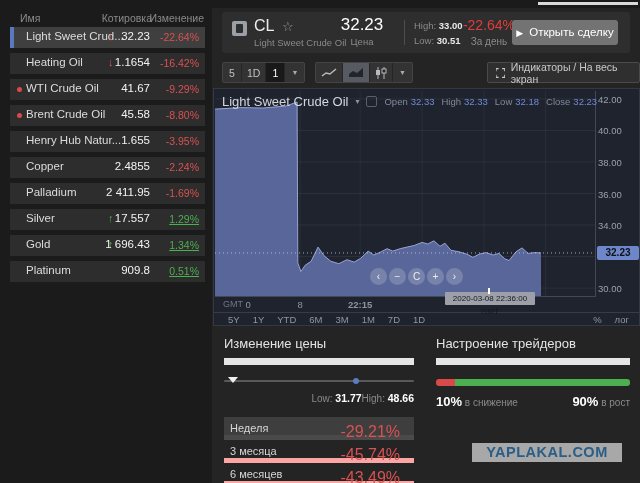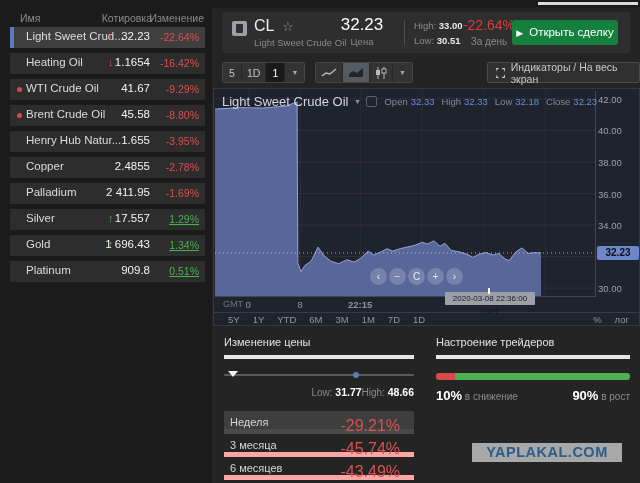--- a/index.html
+++ b/index.html
@@ -37,21 +37,21 @@
   #sym-name { position:absolute; left:32px; top:25px; font-size:9.5px; color:#8a8a8a; }
   #sym-price-wrap { position:absolute; left:108px; top:3px; width:64px; text-align:center; }
   #sym-price { font-size:17px; color:#fdfdfd; }
   #sym-price-label { font-size:9.5px; color:#8a8a8a; margin-top:1px; }
   #sym-divider { position:absolute; left:182px; top:8px; width:1px; height:25px; background:#4a4f57; }
   #hl-block { position:absolute; left:192px; top:6px; font-size:9.5px; color:#8a8a8a; line-height:15px; white-space:nowrap; }
   #hl-block b { color:#e8e8e8; font-weight:bold; }
   #chg-block { position:absolute; left:234px; top:5px; width:66px; text-align:center; }
   #sym-change { font-size:14px; color:#e03c3c; }
   #sym-change-label { font-size:10px; color:#8a8a8a; margin-top:3px; }
-  #open-deal-btn { position:absolute; left:290px; top:8px; width:106px; height:25px; background:#15803d; border-radius:3px; color:#fff; font-size:11.5px; text-align:center; line-height:25px; cursor:pointer; }
+  #open-deal-btn { position:absolute; left:290px; top:8px; width:106px; height:25px; background:#737373; border-radius:3px; color:#fff; font-size:11.5px; text-align:center; line-height:25px; cursor:pointer; }
   #open-deal-btn .play { font-size:9px; margin-right:6px; }
 
   
   .tb-group { position:absolute; top:62px; height:21px; display:flex; background:#333; border:1px solid #444; border-radius:2px; overflow:hidden; }
   .tb-cell { min-width:19px; padding:0 5px; display:flex; align-items:center; justify-content:center; color:#c2c2c2; font-size:10.5px; border-right:1px solid #262626; cursor:pointer; }
   .tb-cell:last-child { border-right:none; }
   .tb-cell.sel { background:#191919; color:#fff; }
   .tb-cell.selicon { background:#565b63; }
   .tb-caret { font-size:7px; color:#aaa; }
   #tb-intervals { left:222px; }
@@ -78,21 +78,21 @@
   .xtick { position:absolute; top:1px; transform:translateX(-50%); }
   #x-tooltip { position:absolute; left:231px; top:203px; width:90px; height:13px; background:#9da0a8; border-radius:1px; color:#16191f; font-size:8px; text-align:center; line-height:13px; z-index:6; }
   #x-cursor-tick { position:absolute; left:274px; top:199px; width:2px; height:6px; background:#fff; z-index:7; }
   #nav-buttons { position:absolute; left:156px; top:179px; display:flex; gap:2px; z-index:5; }
   .navb { width:17px; height:17px; border-radius:50%; background:rgba(196,200,212,0.30); color:#eceef2; font-size:10px; display:flex; align-items:center; justify-content:center; cursor:pointer; }
   #range-row { position:absolute; left:0; top:223px; width:425px; height:14px; border-top:1px solid #383c46; display:flex; align-items:center; padding:0 10px 0 14px; gap:13px; font-size:9.5px; color:#8f96a2; }
   .range-item { cursor:pointer; }
   #range-spacer { flex:1; }
 
   
-  .section-title { font-size:11px; color:#e3e3e3; padding-bottom:7px; border-bottom:4px solid #e5e5e5; }
+  .section-title { font-size:13px; color:#e3e3e3; padding-bottom:7px; border-bottom:7px solid #e5e5e5; }
   #price-change { left:224px; top:336px; width:190px; }
   #pc-slider { position:relative; margin-top:12px; height:8px; }
   #pc-track { position:absolute; left:0; top:3px; width:100%; height:2px; background:#5a5a5a; border-radius:1px; }
   #pc-pointer { position:absolute; left:0; top:0; width:0; height:0; border-left:5px solid transparent; border-right:5px solid transparent; border-top:6px solid #f0f0f0; }
   #pc-dot { position:absolute; left:68%; top:1px; width:6px; height:6px; border-radius:50%; background:#5b7dc0; }
   #pc-labels { display:flex; justify-content:flex-end; margin-top:7px; font-size:10px; color:#8a8a8a; }
   #pc-labels b { color:#fff; font-size:10.5px; }
   #pc-rows { margin-top:13px; }
   .pcrow { position:relative; height:23px; border-bottom:5px solid #fca5a5; }
   .pcrow.sel { background:#3e3e3e; border-bottom-color:#4a4a4a; }
@@ -147,21 +147,21 @@
           <span class="wchg down">-8.80%</span>
         </div>
         <div class="wrow">
           <span class="wname">Henry Hub Natur...</span>
           <span class="wval">1.655</span>
           <span class="wchg down">-3.95%</span>
         </div>
         <div class="wrow">
           <span class="wname">Copper</span>
           <span class="wval">2.4855</span>
-          <span class="wchg down">-2.78%</span>
+          <span class="wchg down">-2.24%</span>
         </div>
         <div class="wrow">
           <span class="wname">Palladium</span>
           <span class="wval">2 411.95</span>
           <span class="wchg down">-1.69%</span>
         </div>
         <div class="wrow">
           <span class="wname">Silver</span>
           <span class="warrow up">↑</span>
           <span class="wval">17.557</span>

